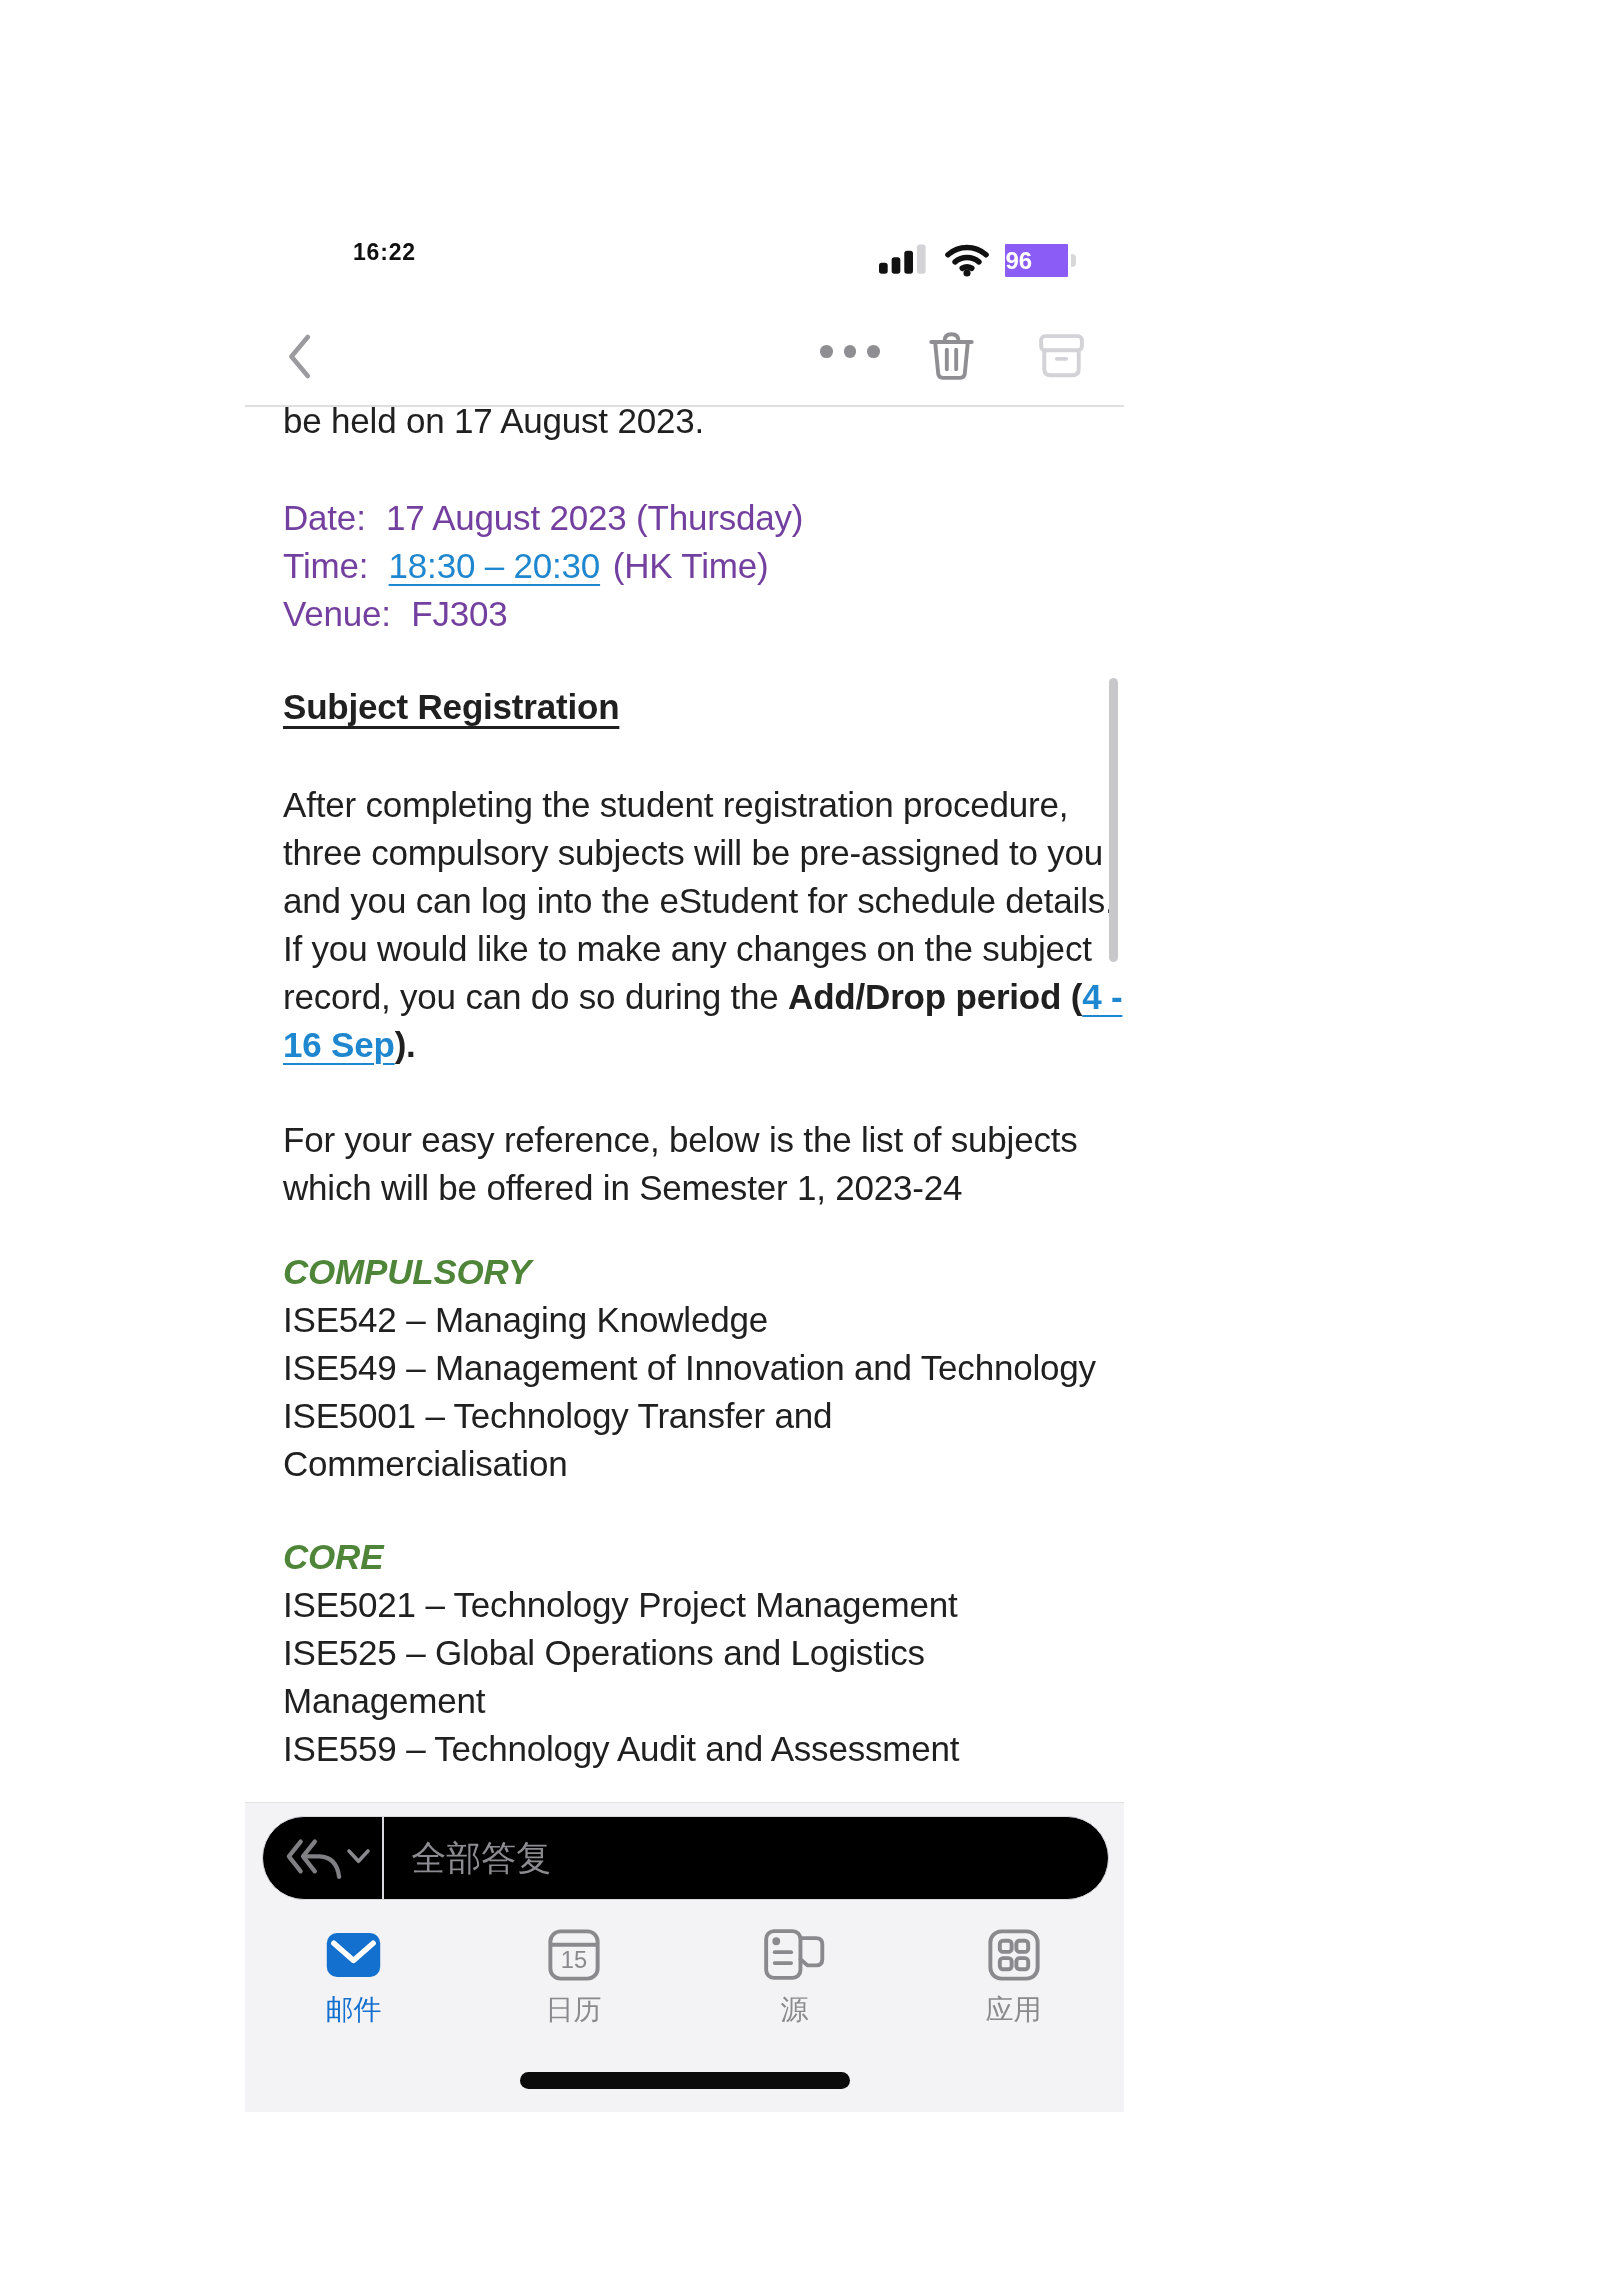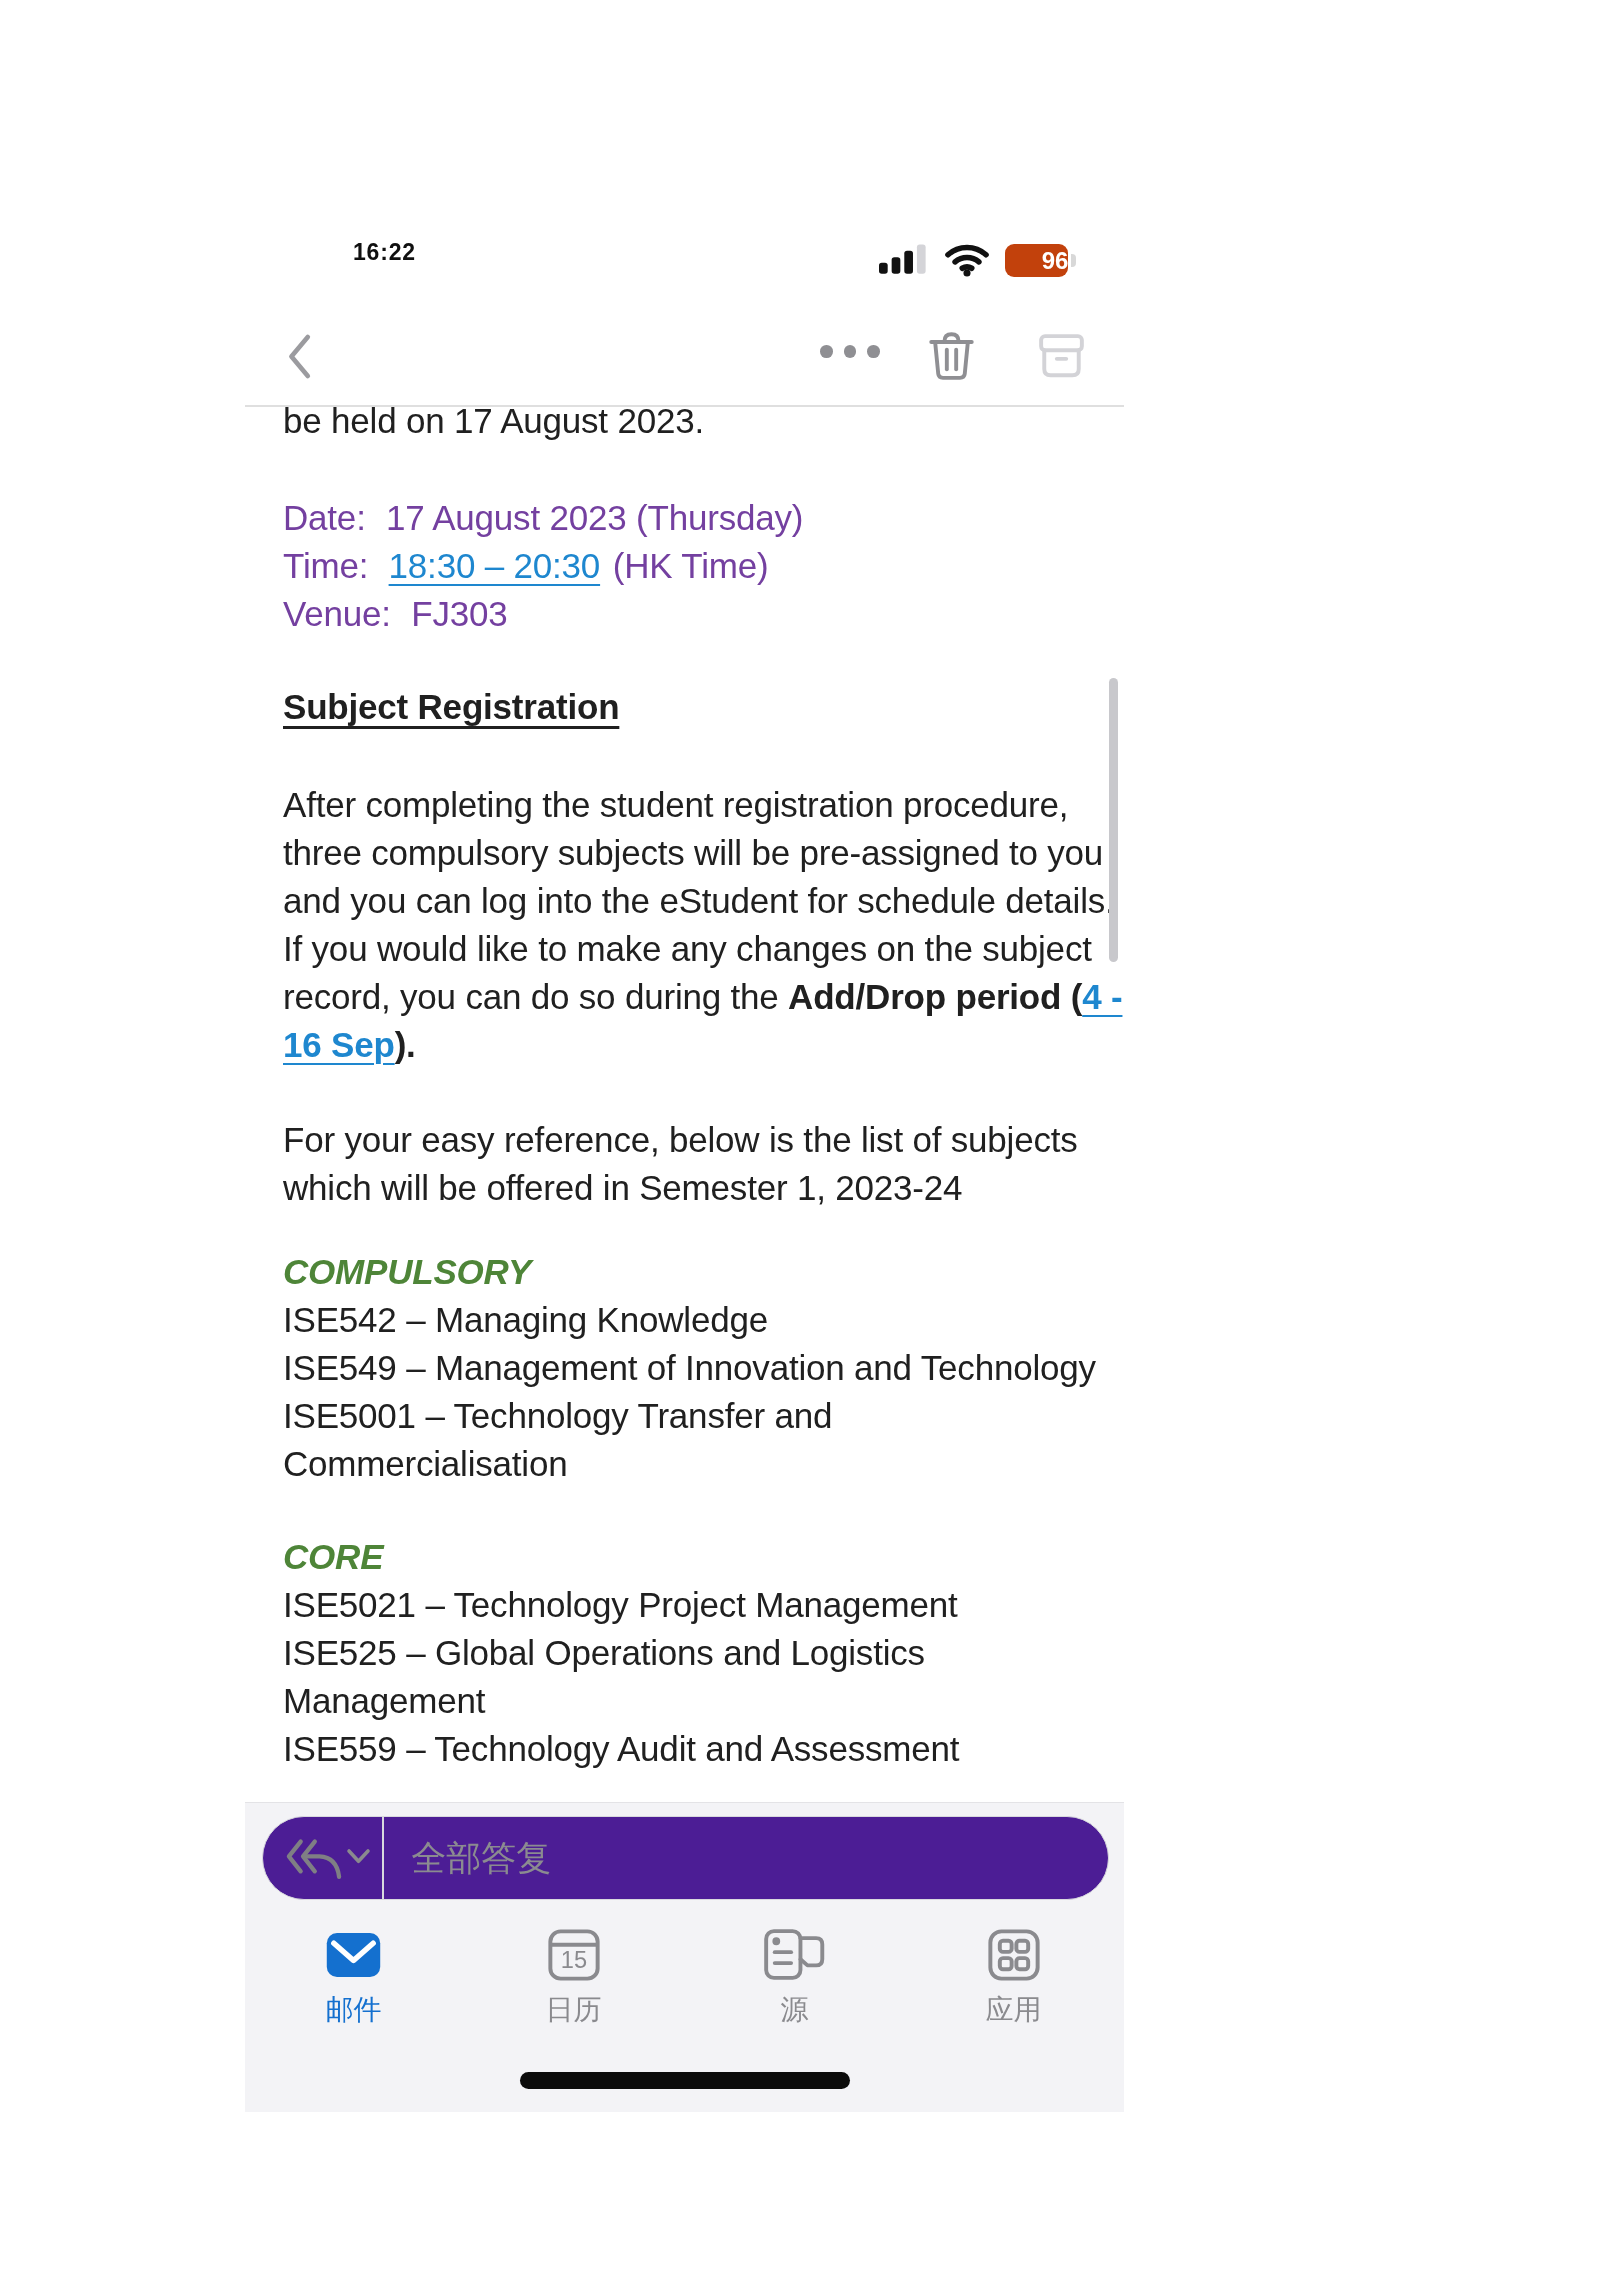--- a/index.html
+++ b/index.html
@@ -6,22 +6,22 @@
   body {
     width:1623px; height:2295px; position:relative; background:#ffffff;
     font-family:"Liberation Sans", sans-serif; overflow:hidden;
   }
   .phone { position:absolute; left:245px; top:0; width:879px; height:2295px; }
   .abs { position:absolute; }
 
   
   .status-time { left:108px; top:239px; font-size:23px; font-weight:700; color:#101010; letter-spacing:0.8px; }
   .status-cluster { left:634px; top:240px; display:flex; align-items:center; gap:15.7px; height:41px; }
-  .battery { position:relative; width:63px; height:33px; background:#c2410c; border-radius:9px;
-             color:#fff; font-size:24px; font-weight:700; display:flex; align-items:center; justify-content:flex-end; }
+  .battery { position:relative; width:63px; height:33px; background:#8b5cf6; border-radius:1px;
+             color:#fff; font-size:24px; font-weight:700; display:flex; align-items:center; justify-content:flex-start; }
   .battery-cap { position:absolute; right:-7.9px; top:10.2px; width:5.5px; height:12.6px; background:#d8d8d8; border-radius:0 3.9px 3.9px 0; }
 
   
   .nav-back { left:41px; top:333px; }
   .nav-dots { left:575px; top:345px; display:flex; gap:11px; }
   .nav-dots span { width:12.6px; height:12.6px; border-radius:50%; background:#8f8f93; display:block; }
   .nav-trash { left:680px; top:330px; }
   .nav-archive { left:793px; top:333px; }
   .divider-top { left:0; top:405px; width:879px; height:1.6px; background:#dfdfdf; }
 
@@ -34,21 +34,21 @@
   .link { color:#1e87cf; text-decoration:underline; text-decoration-thickness:2.4px; text-underline-offset:5.5px; }
   .suffix { margin-left:12.6px; }
   .heading { font-weight:700; text-decoration:underline; text-decoration-thickness:3.1px; text-underline-offset:7px; }
   .bold { font-weight:700; }
   .green { color:#4e8538; font-weight:700;font-style:italic; }
 
   .scrollbar { left:864px; top:678px; width:8.6px; height:284px; border-radius:4.7px; background:#c8c8cc; }
 
   
   .bottom { left:0; top:1802px; width:879px; height:309px; background:#f3f3f6; border-top:1.6px solid #e3e3e6; }
-  .pill { position:absolute; left:17.3px; top:13.3px; width:845px; height:82px; background:#4c1d95;
+  .pill { position:absolute; left:17.3px; top:13.3px; width:845px; height:82px; background:#000000;
           border:1.6px solid #d9d9de; border-radius:42px; }
   .pill-divider { position:absolute; left:119px; top:0; width:1.6px; height:82px; background:#d9d9de; }
   .reply-icon { position:absolute; left:22px; top:19px; }
   .reply-chevron { position:absolute; left:82px; top:30px; }
   .pill-placeholder { position:absolute; left:148px; top:0; height:82px; line-height:82px;
                       font-size:35px; color:#8b8b90; white-space:nowrap; }
 
   .tab { position:absolute; top:124px; width:133px; text-align:center; }
   .tab .icon-box { height:55px; display:flex; align-items:center; justify-content:center; }
   .tab .tab-label { margin-top:9.4px; font-size:28px; color:#8a8a8e; }

